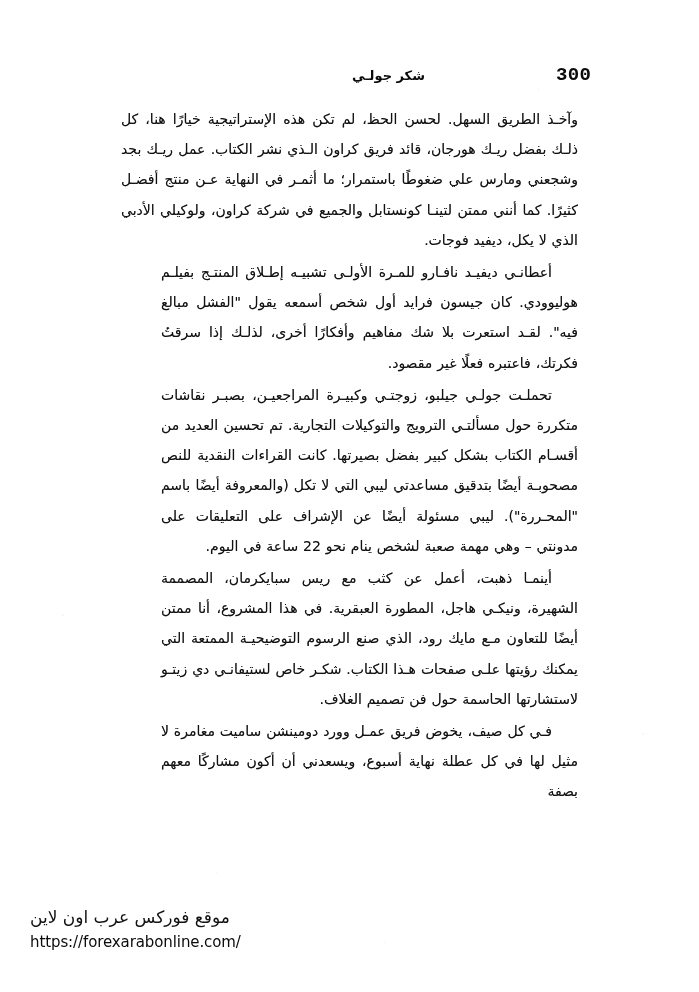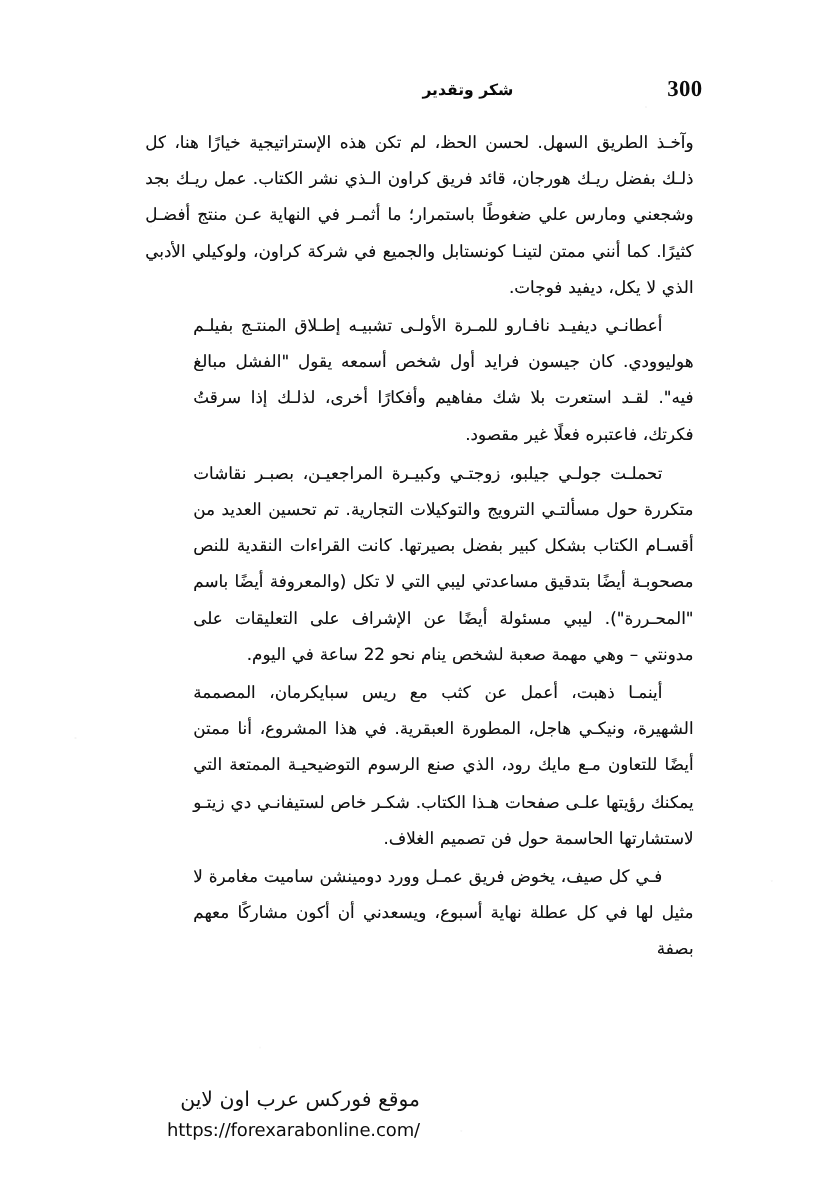--- a/index.html
+++ b/index.html
@@ -42,21 +42,21 @@
     top: 64px;
     left: 0;
     right: 0;
     height: 24px;
     direction: rtl;
   }
   .page-number {
     position: absolute;
     left: 556px;
     top: 0;
-    font-family: Liberation Serif, serif;
+    font-family: Liberation Mono, monospace;
     font-weight: 700;
     font-size: 19px;
     letter-spacing: 0.3px;
     color: #0b0b0b;
     direction: ltr;
   }
   .head-title {
     position: absolute;
     left: 352px;
     top: 4px;
@@ -103,21 +103,21 @@
     text-shadow: 0 0 0.35px rgba(0,0,0,0.42);
   }
 
   
   .footer-watermark {
     position: absolute;
     left: 30px;
     top: 906px;
     width: 320px;
     direction: rtl;
-    text-align: right;
+    text-align: left;
   }
   .footer-ar {
     font-family: "DejaVu Sans", "Liberation Sans", sans-serif;
     font-size: 17px;
     color: #111111;
     white-space: nowrap;
     line-height: 23px;
   }
   .footer-url {
     direction: ltr;
@@ -132,21 +132,21 @@
 </style>
 </head>
 <body>
 
 <div class="page">
 
   <div class="paper-grain"></div>
 
   <div class="running-head">
     <div class="page-number">300</div>
-    <div class="head-title">شكر وتقدير</div>
+    <div class="head-title">شكر جولـي</div>
   </div>
 
   <div class="body-text">
     <p class="para continued">وآخـذ الطريق السهل. لحسن الحظ، لم تكن هذه الإستراتيجية خيارًا هنا، كل ذلـك بفضل ريـك هورجان، قائد فريق كراون الـذي نشر الكتاب. عمل ريـك بجد وشجعني ومارس علي ضغوطًا باستمرار؛ ما أثمـر في النهاية عـن منتج أفضـل كثيرًا. كما أنني ممتن لتينـا كونستابل والجميع في شركة كراون، ولوكيلي الأدبي الذي لا يكل، ديفيد فوجات.</p>
     <p class="para">أعطانـي ديفيـد نافـارو للمـرة الأولـى تشبيـه إطـلاق المنتـج بفيلـم هوليوودي. كان جيسون فرايد أول شخص أسمعه يقول "الفشل مبالغ فيه". لقـد استعرت بلا شك مفاهيم وأفكارًا أخرى، لذلـك إذا سرقتُ فكرتك، فاعتبره فعلًا غير مقصود.</p>
     <p class="para">تحملـت جولـي جيلبو، زوجتـي وكبيـرة المراجعيـن، بصبـر نقاشات متكررة حول مسألتـي الترويج والتوكيلات التجارية. تم تحسين العديد من أقسـام الكتاب بشكل كبير بفضل بصيرتها. كانت القراءات النقدية للنص مصحوبـة أيضًا بتدقيق مساعدتي ليبي التي لا تكل (والمعروفة أيضًا باسم "المحـررة"). ليبي مسئولة أيضًا عن الإشراف على التعليقات على مدونتي – وهي مهمة صعبة لشخص ينام نحو 22 ساعة في اليوم.</p>
     <p class="para">أينمـا ذهبت، أعمل عن كثب مع ريس سبايكرمان، المصممة الشهيرة، ونيكـي هاجل، المطورة العبقرية. في هذا المشروع، أنا ممتن أيضًا للتعاون مـع مايك رود، الذي صنع الرسوم التوضيحيـة الممتعة التي يمكنك رؤيتها علـى صفحات هـذا الكتاب. شكـر خاص لستيفانـي دي زيتـو لاستشارتها الحاسمة حول فن تصميم الغلاف.</p>
     <p class="para">فـي كل صيف، يخوض فريق عمـل وورد دومينشن ساميت مغامرة لا مثيل لها في كل عطلة نهاية أسبوع، ويسعدني أن أكون مشاركًا معهم بصفة</p>
   </div>
 

